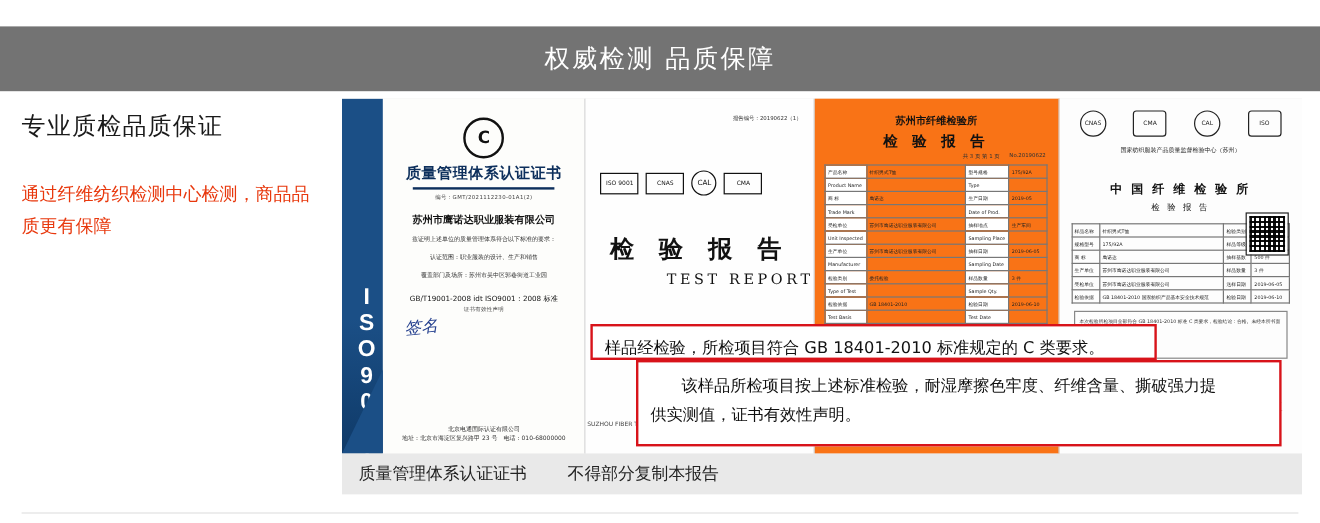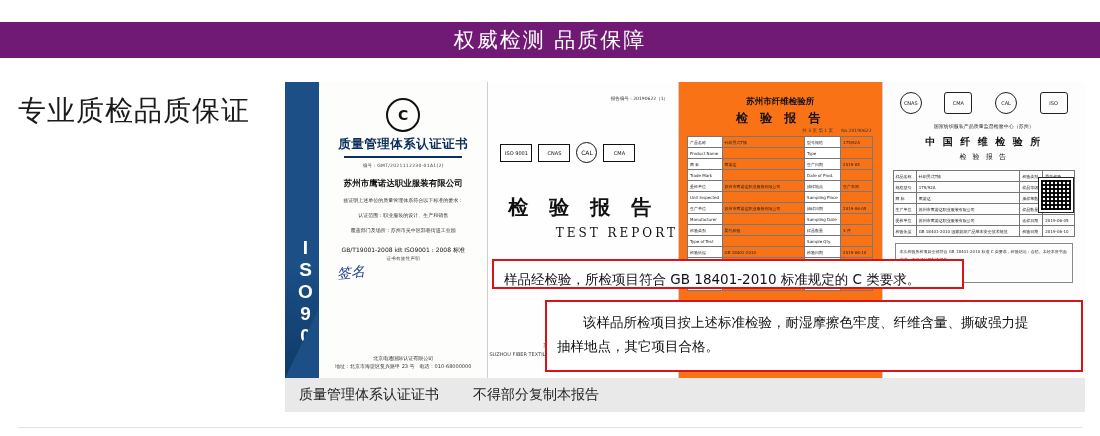--- a/index.html
+++ b/index.html
@@ -18,41 +18,41 @@
     width: 1100px;
     height: 436px;
     background: #ffffff;
   }
   
   .top-banner {
     position: absolute;
     left: 0;
     top: 22px;
     width: 1100px;
-    height: 36px;
-    background: #701a75;
+    height: 54px;
+    background: #737373;
     display: flex;
     align-items: center;
     justify-content: center;
   }
   .top-banner-text {
     color: #ffffff;
     font-size: 21px;
     letter-spacing: 2px;
     font-family: "DejaVu Sans", sans-serif;
   }
   
   .left-col {
     position: absolute;
     left: 18px;
     top: 92px;
     width: 262px;
   }
   .headline {
-    font-size: 28px;
+    font-size: 20px;
     color: #1a1a1a;
     letter-spacing: 1px;
     white-space: nowrap;
     font-family: "DejaVu Sans", sans-serif;
   }
   .sub-desc {
     margin-top: 30px;
     font-size: 15px;
     line-height: 26px;
     color: #e8380d;
@@ -349,21 +349,21 @@
     color: #222;
     line-height: 9px;
     margin-top: 4px;
   }
   .c4-big {
     text-align: center;
     font-size: 10px;
     font-weight: bold;
     color: #111;
     letter-spacing: 2px;
-    margin-top: 4px;
+    margin-top: 20px;
   }
   .c4-mid {
     text-align: center;
     font-size: 7px;
     color: #111;
     letter-spacing: 2px;
     margin-top: 3px;
   }
   .c4-qr {
     position: absolute;
@@ -417,27 +417,27 @@
     background: #ffffff;
     border: 2px solid #d8131a;
     color: #111;
     font-size: 13.5px;
     line-height: 24px;
     font-family: "DejaVu Sans", sans-serif;
     box-sizing: border-box;
   }
   .callout-1 {
     left: 207px;
-    top: 177px;
+    top: 188px;
     width: 472px;
     height: 30px;
     padding: 6px 10px 12px 10px;
   }
   .callout-2 {
-    left: 260px;
+    left: 245px;
     top: 218px;
     width: 538px;
     height: 72px;
     padding: 8px 10px 0 10px;
   }
   .callout-2 .indent { text-indent: 26px; display: block; }
   
   .caption-bar {
     position: absolute;
     left: 0;
@@ -469,20 +469,21 @@
 <body>
 
 <div class="page">
 
   <div class="top-banner">
     <div class="top-banner-text">权威检测  品质保障</div>
   </div>
 
   <div class="left-col">
     <div class="headline">专业质检品质保证</div>
+    <div class="sub-desc">通过纤维纺织检测中心检测，商品品质更有保障</div>
   </div>
 
   <div class="cert-panel">
 
     <div class="cert-strip">
 
       <div class="cert cert1">
         <div class="c1-left-band">
           <div class="c1-iso">ISO9001</div>
         </div>
@@ -676,21 +677,21 @@
       </div>
 
     </div>
 
     <div class="callout callout-1">
       <div>样品经检验，所检项目符合 GB 18401-2010 标准规定的 C 类要求。</div>
     </div>
 
     <div class="callout callout-2">
       <span class="indent">该样品所检项目按上述标准检验，耐湿摩擦色牢度、纤维含量、撕破强力提</span>
-      <span>抽样地点，其它项目合格。</span>
+      <span>供实测值，证书有效性声明。</span>
     </div>
 
     <div class="caption-bar">
       <div class="caption-item">质量管理体系认证证书</div>
       <div class="caption-item">不得部分复制本报告</div>
     </div>
   </div>
 
   <div class="bottom-rule"></div>
 </div>

